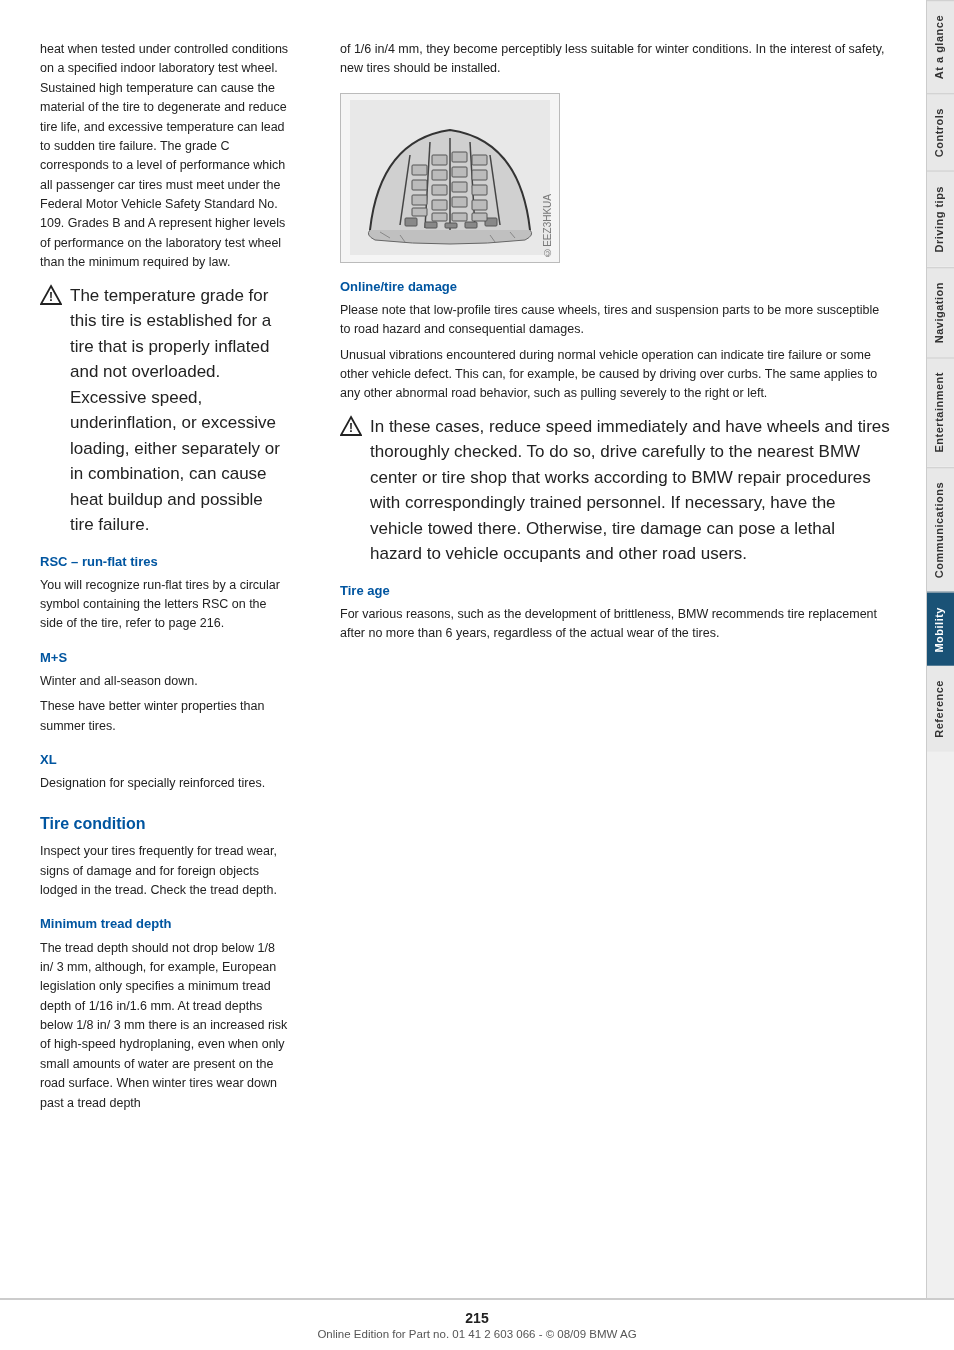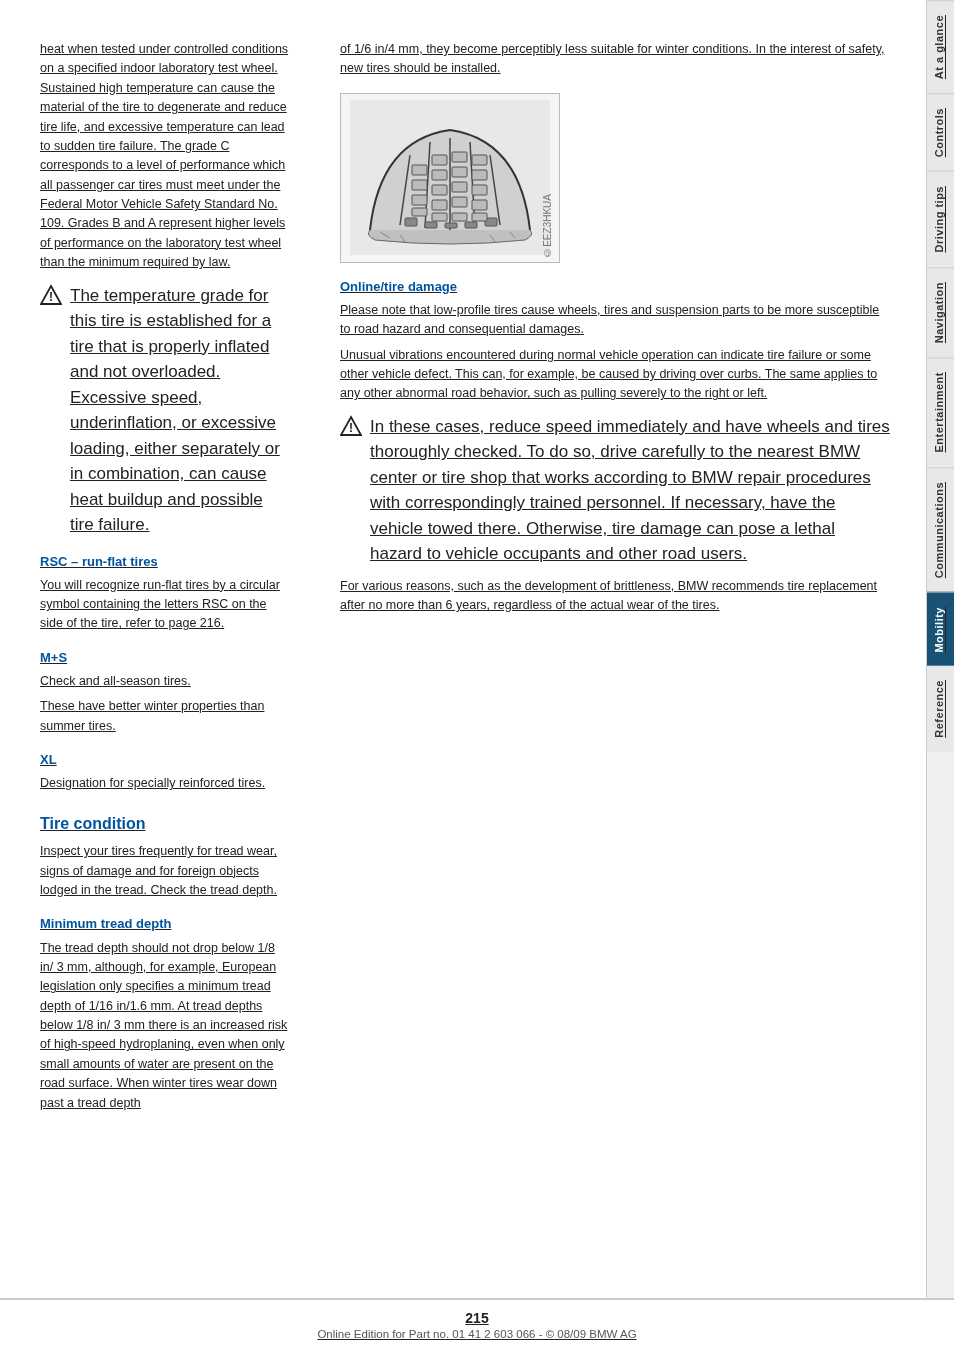--- a/index.html
+++ b/index.html
@@ -131,21 +131,20 @@
       font-weight: bold;
       color: #222;
       display: block;
       margin-bottom: 2px;
     }
 
     .page-wrapper {
       display: flex;
       flex-direction: column;
       flex: 1;
-      text-decoration: underline;
     }
 
     .columns-wrapper {
       display: flex;
       flex-direction: row;
       flex: 1;
     }
 
     .full-footer {
       padding: 10px 40px;
@@ -180,21 +179,21 @@
           <polygon points="11,2 21,20 1,20" fill="none" stroke="#222" stroke-width="1.8"></polygon>
           <text x="11" y="17" text-anchor="middle" font-size="12" font-weight="bold" fill="#222">!</text>
         </svg>
         <span class="warning-text">The temperature grade for this tire is established for a tire that is properly inflated and not overloaded. Excessive speed, underinflation, or excessive loading, either separately or in combination, can cause heat buildup and possible tire failure.</span>
       </div>
 
       <div class="section-heading">RSC – run-flat tires</div>
       <p>You will recognize run-flat tires by a circular symbol containing the letters RSC on the side of the tire, refer to page 216.</p>
 
       <div class="section-heading">M+S</div>
-      <p>Check and all-season tires.</p>
+      <p>Winter and all-season down.</p>
       <p>These have better winter properties than summer tires.</p>
 
       <div class="section-heading">XL</div>
       <p>Designation for specially reinforced tires.</p>
 
       <div class="major-heading">Tire condition</div>
       <p>Inspect your tires frequently for tread wear, signs of damage and for foreign objects lodged in the tread. Check the tread depth.</p>
 
       <div class="section-heading">Minimum tread depth</div>
       <p>The tread depth should not drop below 1/8 in/ 3 mm, although, for example, European legislation only specifies a minimum tread depth of 1/16 in/1.6 mm. At tread depths below 1/8 in/ 3 mm there is an increased risk of high-speed hydroplaning, even when only small amounts of water are present on the road surface. When winter tires wear down past a tread depth</p>
@@ -260,20 +259,21 @@
       <p>Unusual vibrations encountered during normal vehicle operation can indicate tire failure or some other vehicle defect. This can, for example, be caused by driving over curbs. The same applies to any other abnormal road behavior, such as pulling severely to the right or left.</p>
 
       <div class="warning-block">
         <svg class="warning-icon" viewBox="0 0 22 22">
           <polygon points="11,2 21,20 1,20" fill="none" stroke="#222" stroke-width="1.8"></polygon>
           <text x="11" y="17" text-anchor="middle" font-size="12" font-weight="bold" fill="#222">!</text>
         </svg>
         <span class="warning-text">In these cases, reduce speed immediately and have wheels and tires thoroughly checked. To do so, drive carefully to the nearest BMW center or tire shop that works according to BMW repair procedures with correspondingly trained personnel. If necessary, have the vehicle towed there. Otherwise, tire damage can pose a lethal hazard to vehicle occupants and other road users.</span>
       </div>
 
+      <div class="section-heading">Tire age</div>
       <p>For various reasons, such as the development of brittleness, BMW recommends tire replacement after no more than 6 years, regardless of the actual wear of the tires.</p>
     </div>
 
     <div class="side-tabs">
       <div class="side-tab">At a glance</div>
       <div class="side-tab">Controls</div>
       <div class="side-tab">Driving tips</div>
       <div class="side-tab">Navigation</div>
       <div class="side-tab">Entertainment</div>
       <div class="side-tab">Communications</div>

